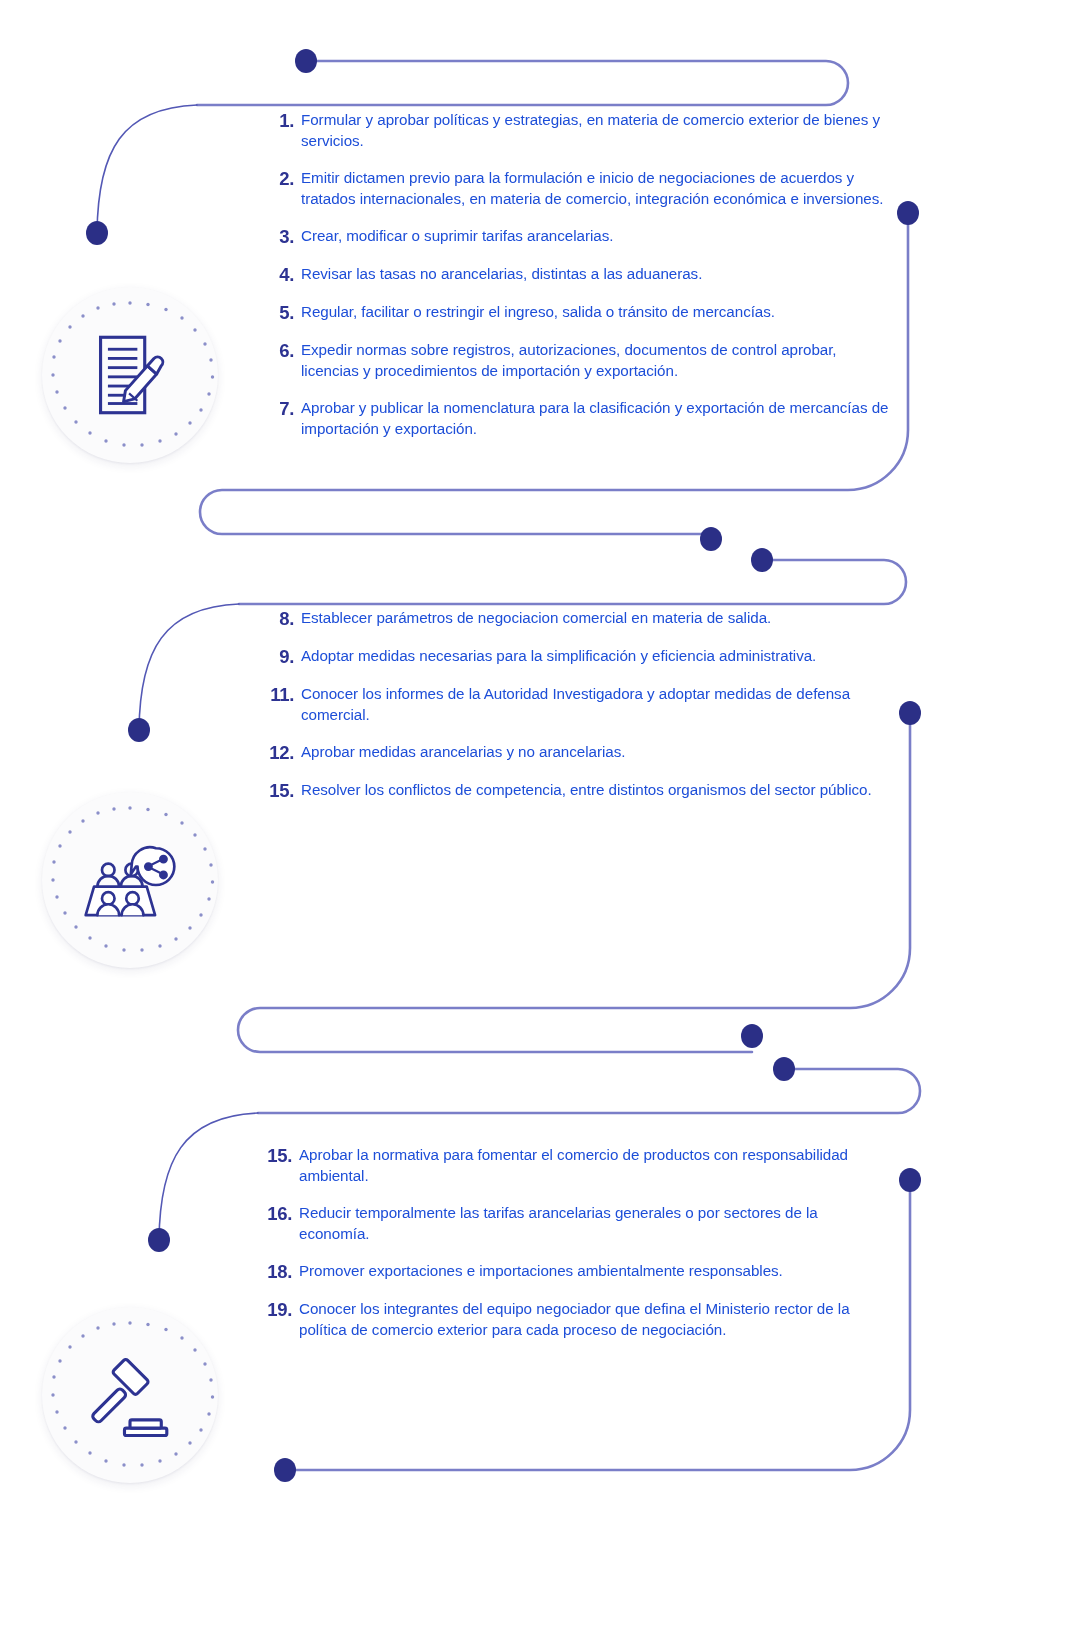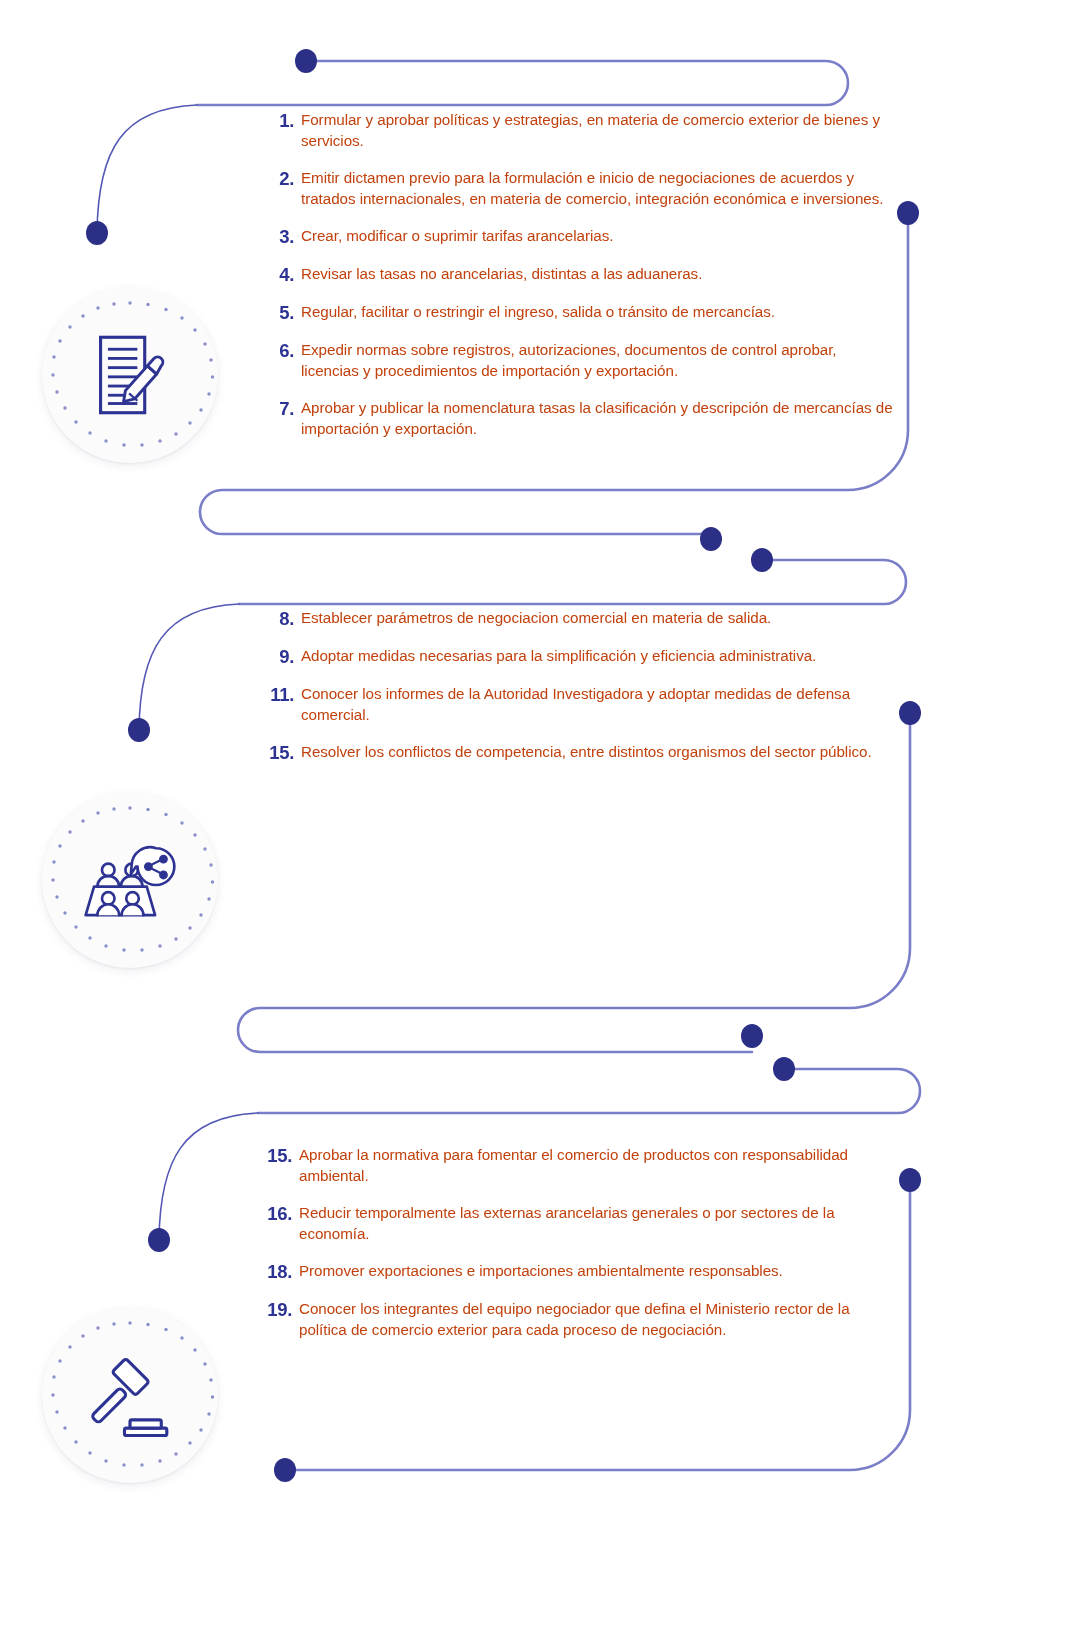--- a/index.html
+++ b/index.html
@@ -70,21 +70,21 @@
     letter-spacing:-0.3px;
   }
   #list1 .num{ width:26px; }
   #list2 .num{ width:34px; }
   #list3 .num{ width:34px; }
 
   .txt{
     flex:1 1 auto;
     font-size:15.2px;
     line-height:20.5px;
-    color:#c2410c;
+    color:#1d4ed8;
     letter-spacing:-0.05px;
   }
 </style>
 </head>
 <body>
 
 <div id="page">
 
   <svg id="wires" viewBox="0 0 1080 1631" width="1080" height="1631" xmlns="http://www.w3.org/2000/svg">
     <g fill="none" stroke="#7a7ec8" stroke-width="2.6" stroke-linecap="round">
@@ -312,51 +312,55 @@
     <div class="item">
       <span class="num">5.</span>
       <span class="txt">Regular, facilitar o restringir el ingreso, salida o tránsito de mercancías.</span>
     </div>
     <div class="item">
       <span class="num">6.</span>
       <span class="txt">Expedir normas sobre registros, autorizaciones, documentos de control aprobar, licencias y procedimientos de importación y exportación.</span>
     </div>
     <div class="item">
       <span class="num">7.</span>
-      <span class="txt">Aprobar y publicar la nomenclatura tasas la clasificación y descripción de mercancías de importación y exportación.</span>
+      <span class="txt">Aprobar y publicar la nomenclatura para la clasificación y exportación de mercancías de importación y exportación.</span>
     </div>
   </div>
 
   <div class="list" id="list2">
     <div class="item">
       <span class="num">8.</span>
       <span class="txt">Establecer parámetros de negociacion comercial en materia de salida.</span>
     </div>
     <div class="item">
       <span class="num">9.</span>
       <span class="txt">Adoptar medidas necesarias para la simplificación y eficiencia administrativa.</span>
     </div>
     <div class="item">
       <span class="num">11.</span>
       <span class="txt">Conocer los informes de la Autoridad Investigadora y adoptar medidas de defensa comercial.</span>
     </div>
     <div class="item">
+      <span class="num">12.</span>
+      <span class="txt">Aprobar medidas arancelarias y no arancelarias.</span>
+    </div>
+    <div class="item">
       <span class="num">15.</span>
       <span class="txt">Resolver los conflictos de competencia, entre distintos organismos del sector público.</span>
     </div>
   </div>
 
   <div class="list" id="list3">
     <div class="item">
       <span class="num">15.</span>
       <span class="txt">Aprobar la normativa para fomentar el comercio de productos con responsabilidad ambiental.</span>
     </div>
     <div class="item">
       <span class="num">16.</span>
-      <span class="txt">Reducir temporalmente las externas arancelarias generales o por sectores de la economía.</span>
+      <span class="txt">Reducir temporalmente las tarifas arancelarias generales o por sectores de la economía.</span>
     </div>
     <div class="item">
       <span class="num">18.</span>
       <span class="txt">Promover exportaciones e importaciones ambientalmente responsables.</span>
     </div>
     <div class="item">
       <span class="num">19.</span>
       <span class="txt">Conocer los integrantes del equipo negociador que defina el Ministerio rector de la política de comercio exterior para cada proceso de negociación.</span>
     </div>
   </div>

